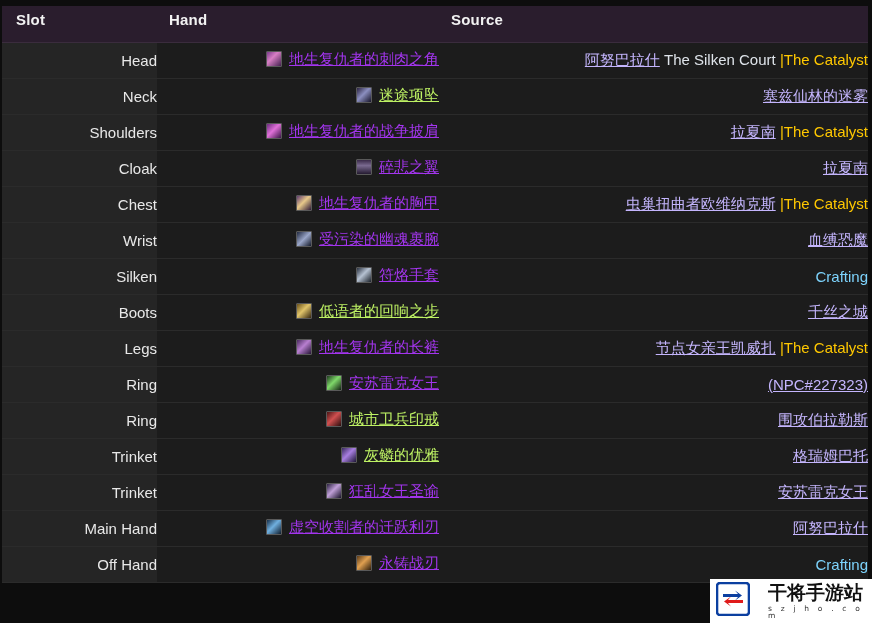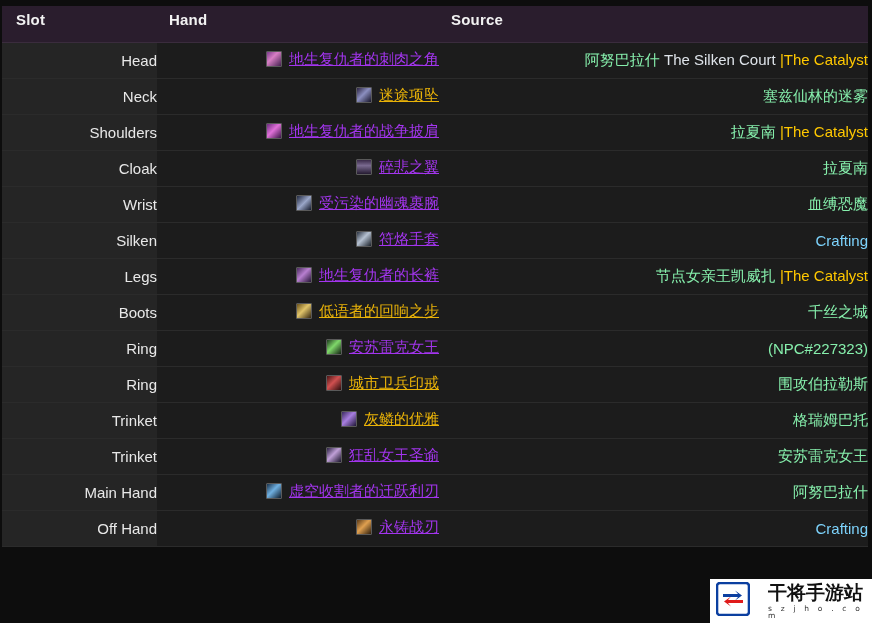--- a/index.html
+++ b/index.html
@@ -83,21 +83,21 @@
   .item-link {
     display: inline-flex;
     align-items: center;
     gap: 7px;
     text-decoration: none;
     font-size: 15px;
     line-height: 1;
   }
   .item-link .item-name { text-decoration: underline; }
   .q-epic .item-name  { color: #a335ee; }
-  .q-rare .item-name  { color: #eab308; }
+  .q-rare .item-name  { color: #bef264; }
 
   .item-icon {
     width: 16px;
     height: 16px;
     display: inline-block;
     border: 1px solid #5a5a5a;
     border-radius: 1px;
     flex: 0 0 auto;
     background-size: cover;
   }
@@ -112,21 +112,21 @@
   .ic-legs     { background: linear-gradient(135deg,#4a2a5e 0%,#b87fd0 45%,#261436 100%); }
   .ic-boots    { background: linear-gradient(135deg,#6a5018 0%,#e0c46a 45%,#352610 100%); }
   .ic-ring1    { background: linear-gradient(135deg,#1e3a1e 0%,#7fd86a 45%,#122012 100%); }
   .ic-ring2    { background: linear-gradient(135deg,#4a1414 0%,#d05050 45%,#2a0c0c 100%); }
   .ic-trinket1 { background: linear-gradient(135deg,#3a2a5e 0%,#a87fe0 45%,#1e1636 100%); }
   .ic-trinket2 { background: linear-gradient(135deg,#2a2040 0%,#c0a0d8 45%,#181228 100%); }
   .ic-mainhand { background: linear-gradient(135deg,#18304a 0%,#70b0e0 45%,#0e1c2c 100%); }
   .ic-offhand  { background: linear-gradient(135deg,#5a3a18 0%,#e0a050 45%,#2e1e0c 100%); }
 
   .src-plain { color: #7dd3fc; }
-  .src-boss  { color: #86efac; }
+  .src-boss  { color: #c4b5fd; text-decoration: underline; }
   .src-zone  { color: #dfe4ea; }
   .src-sep   { color: #ffc800; }
   .src-cat   { color: #ffc800; }
   .src-indent { padding-left: 9px; display: inline-block; }
 
   
   #watermark {
     position: absolute;
     right: 0px;
     bottom: 0px;
@@ -200,50 +200,58 @@
         </tr>
         <tr>
           <td class="cell-slot">Cloak</td>
           <td class="cell-item"><a class="item-link q-epic" href="#">
               <span class="item-icon ic-cloak"></span>
               <span class="item-name">碎悲之翼</span>
             </a></td>
           <td class="cell-source"><span class="src-boss">拉夏南</span></td>
         </tr>
         <tr>
+          <td class="cell-slot">Chest</td>
+          <td class="cell-item"><a class="item-link q-epic" href="#">
+              <span class="item-icon ic-chest"></span>
+              <span class="item-name">地生复仇者的胸甲</span>
+            </a></td>
+          <td class="cell-source"><span class="src-boss">虫巢扭曲者欧维纳克斯</span> <span class="src-sep">|</span><span class="src-cat">The Catalyst</span></td>
+        </tr>
+        <tr>
           <td class="cell-slot">Wrist</td>
           <td class="cell-item"><a class="item-link q-epic" href="#">
               <span class="item-icon ic-wrist"></span>
               <span class="item-name">受污染的幽魂裹腕</span>
             </a></td>
           <td class="cell-source"><span class="src-boss">血缚恐魔</span></td>
         </tr>
         <tr>
           <td class="cell-slot">Silken</td>
           <td class="cell-item"><a class="item-link q-epic" href="#">
               <span class="item-icon ic-gloves"></span>
               <span class="item-name">符烙手套</span>
             </a></td>
           <td class="cell-source"><span class="src-plain">Crafting</span></td>
-        </tr>
-        <tr>
-          <td class="cell-slot">Legs</td>
-          <td class="cell-item"><a class="item-link q-epic" href="#">
-              <span class="item-icon ic-legs"></span>
-              <span class="item-name">地生复仇者的长裤</span>
-            </a></td>
-          <td class="cell-source"><span class="src-boss">节点女亲王凯威扎</span> <span class="src-sep">|</span><span class="src-cat">The Catalyst</span></td>
         </tr>
         <tr>
           <td class="cell-slot">Boots</td>
           <td class="cell-item"><a class="item-link q-rare" href="#">
               <span class="item-icon ic-boots"></span>
               <span class="item-name">低语者的回响之步</span>
             </a></td>
           <td class="cell-source"><span class="src-boss">千丝之城</span></td>
+        </tr>
+        <tr>
+          <td class="cell-slot">Legs</td>
+          <td class="cell-item"><a class="item-link q-epic" href="#">
+              <span class="item-icon ic-legs"></span>
+              <span class="item-name">地生复仇者的长裤</span>
+            </a></td>
+          <td class="cell-source"><span class="src-boss">节点女亲王凯威扎</span> <span class="src-sep">|</span><span class="src-cat">The Catalyst</span></td>
         </tr>
         <tr>
           <td class="cell-slot">Ring</td>
           <td class="cell-item"><a class="item-link q-epic" href="#">
               <span class="item-icon ic-ring1"></span>
               <span class="item-name">安苏雷克女王</span>
             </a></td>
           <td class="cell-source"><span class="src-boss src-indent"> (NPC#227323)</span></td>
         </tr>
         <tr>

